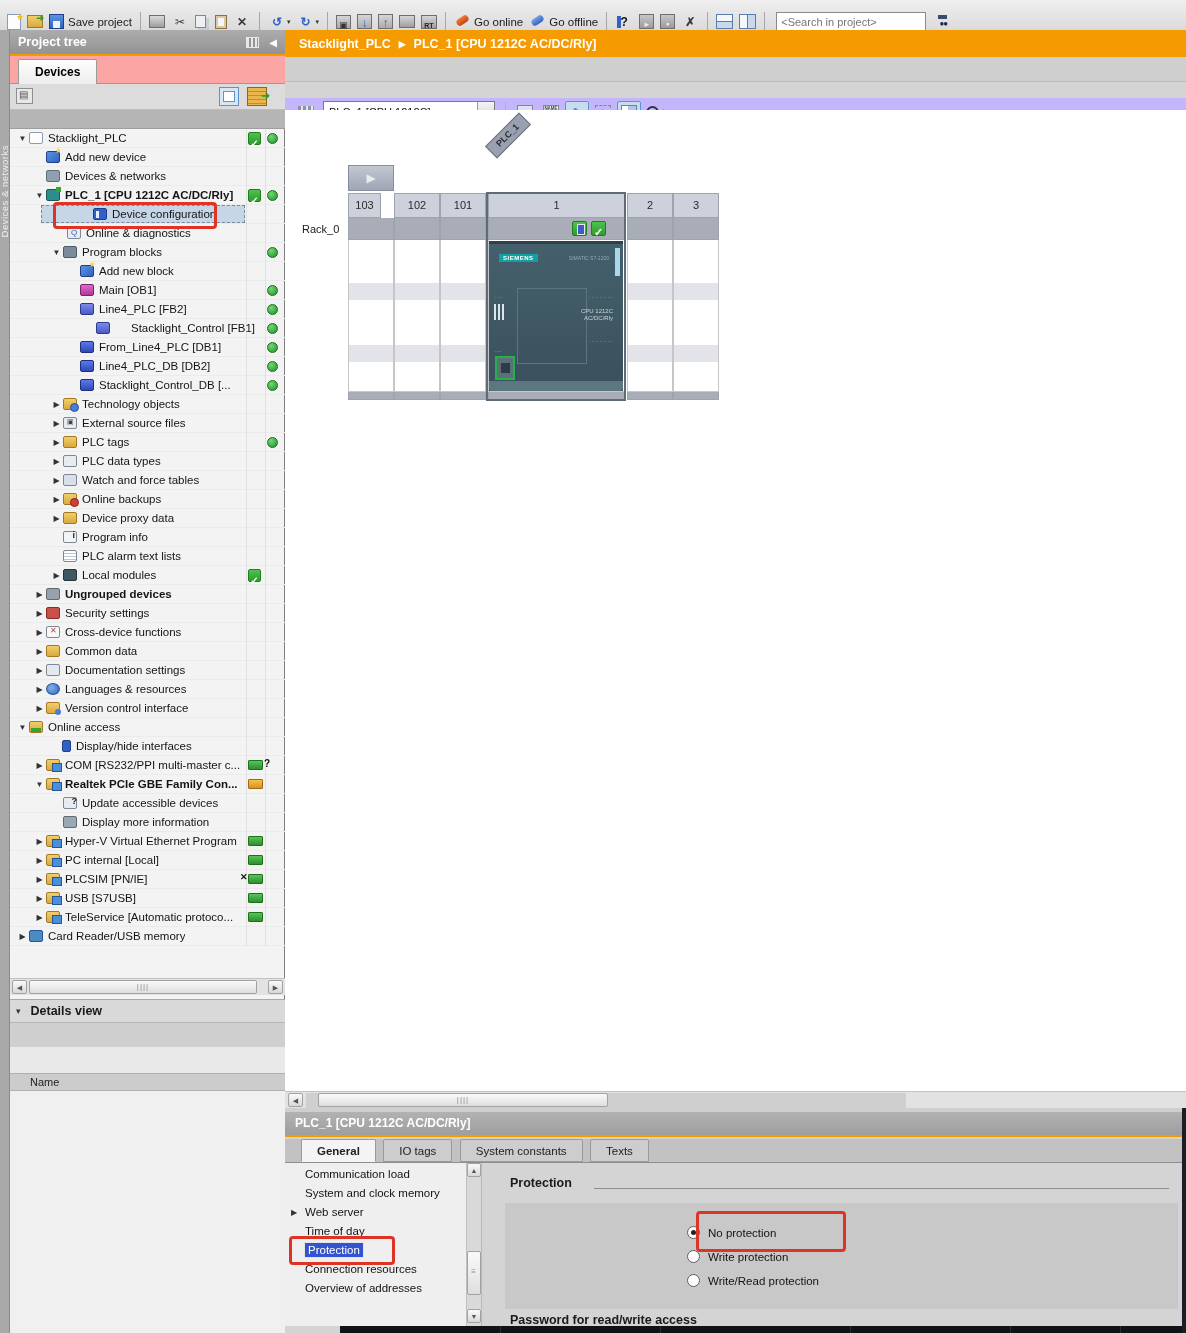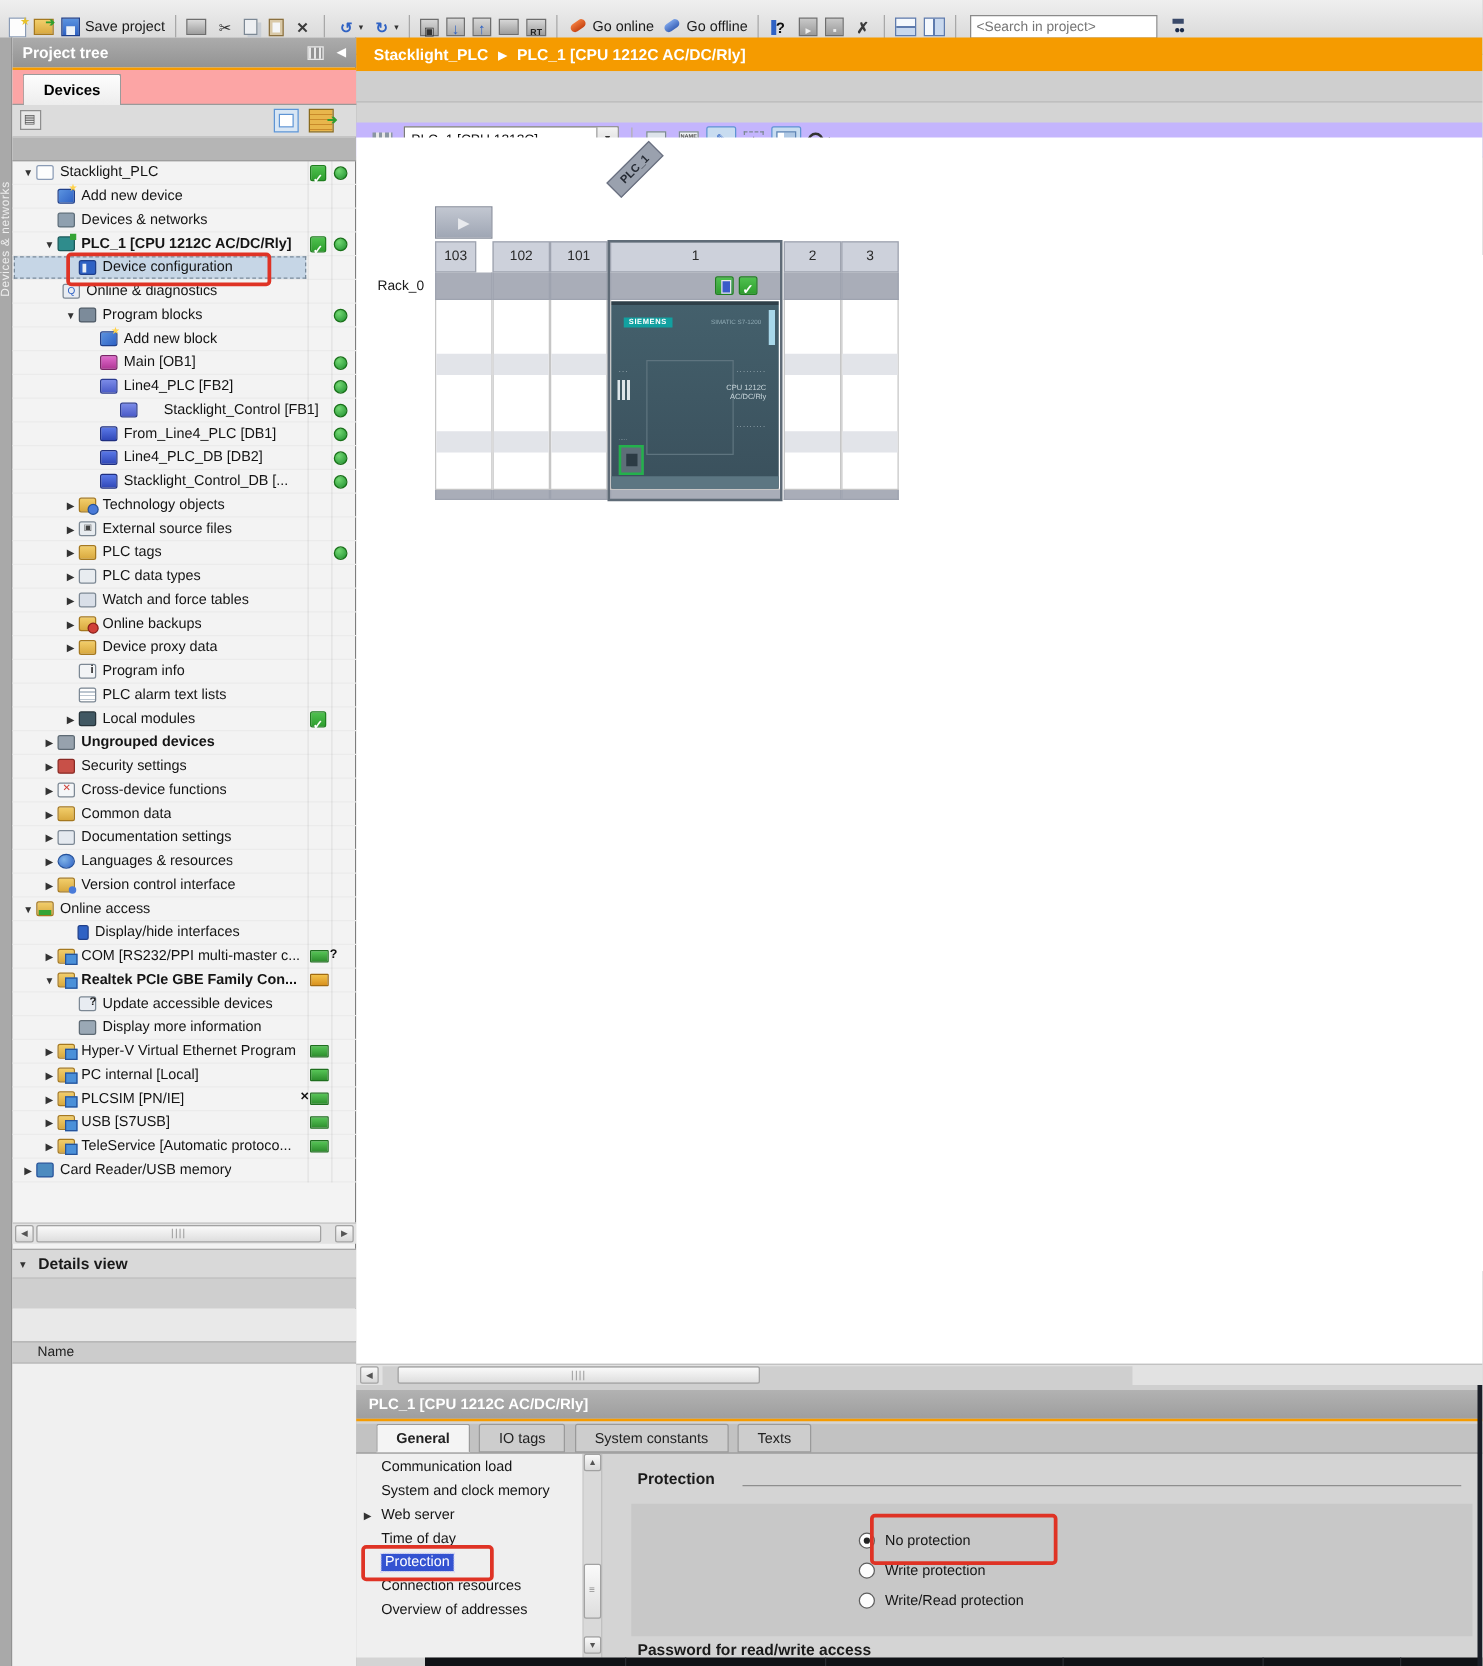--- a/index.html
+++ b/index.html
@@ -559,28 +559,28 @@
 
       <div class="trow bold" style="padding-left: 23px;">
         <span class="texp">▼</span>
         <span class="tico plc-icon"></span>
         <span class="tlbl">PLC_1 [CPU 1212C AC/DC/Rly]</span>
         <span class="st st-check"></span>
         <span class="st st-dot"></span>
 
       </div>
 
-      <div class="trow sel" style="padding-left: 40px;">
+      <div class="trow sel" style="padding-left: 40px; margin-left: 30px;">
         <span class="texp"></span>
         <span class="tico device-config-icon"></span>
         <span class="tlbl">Device configuration</span>
 
       </div>
 
-      <div class="trow" style="padding-left: 27px;">
+      <div class="trow" style="padding-left: 44px;">
         <span class="texp"></span>
         <span class="tico online-diagnostics-icon"></span>
         <span class="tlbl">Online &amp; diagnostics</span>
 
       </div>
 
       <div class="trow" style="padding-left: 40px;">
         <span class="texp">▼</span>
         <span class="tico program-blocks-icon"></span>
         <span class="tlbl">Program blocks</span>

